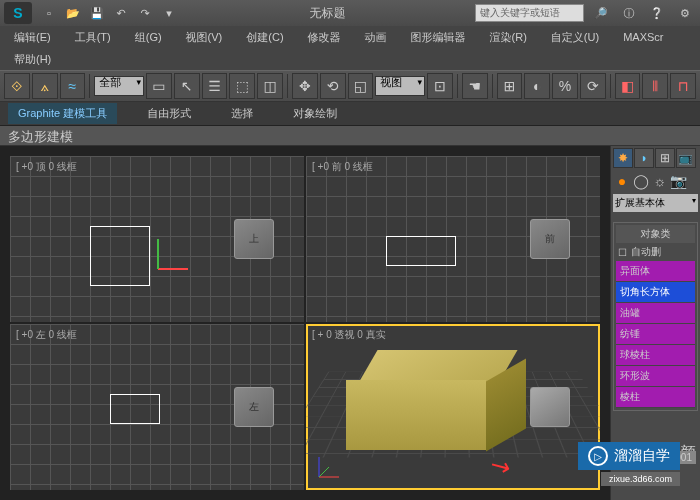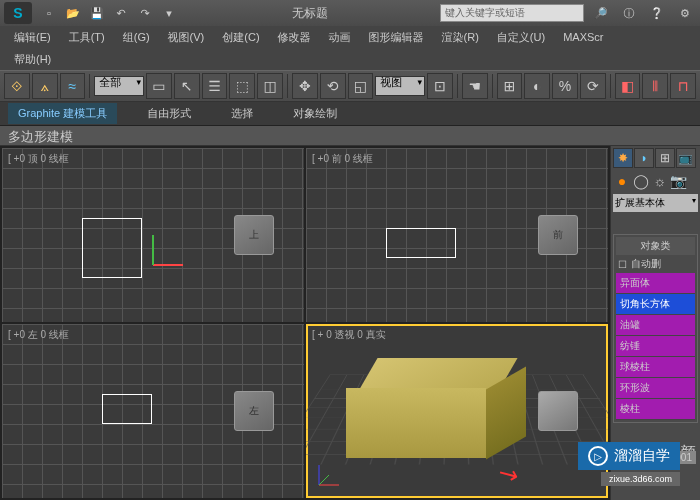--- a/index.html
+++ b/index.html
@@ -2,55 +2,55 @@
 <html><head>
 <meta charset="utf-8">
 <style>
 *{margin:0;padding:0;box-sizing:border-box;font-family:"Microsoft YaHei",sans-serif;user-select:none}
 body{background:#4a4a4a;width:700px;height:500px;overflow:hidden;color:#ccc;font-size:11px}
 .titlebar{height:26px;background:linear-gradient(#5a5a5a,#4a4a4a);display:flex;align-items:center;padding:0 4px;gap:6px}
 .app-icon{width:28px;height:22px;background:#333;border-radius:3px;display:flex;align-items:center;justify-content:center;color:#0ac;font-weight:bold;font-size:14px}
 .qat{display:flex;gap:2px}
 .qat-btn{width:22px;height:20px;display:flex;align-items:center;justify-content:center;cursor:pointer;border-radius:2px}
 .title-text{flex:1;text-align:center;font-size:12px}
-.search-box{width:144px;height:18px;background:#ddd;border:1px solid #888;color:#666;padding:0 4px;font-size:10px;line-height:16px}
-.menubar{height:22px;background:#444;display:flex;align-items:center;padding:0 6px;gap:2px}
+.search-box{width:109px;height:18px;background:#ddd;border:1px solid #888;color:#666;padding:0 4px;font-size:10px;line-height:16px}
+.menubar{height:22px;background:#444;display:flex;align-items:center;padding:0 6px;gap:8px}
 .menu-item{padding:2px 8px;cursor:pointer;font-size:11px}
 .menubar2{height:22px;background:#444;display:flex;align-items:center;padding:0 6px}
 .toolbar{height:32px;background:linear-gradient(#555,#4a4a4a);border-top:1px solid #666;border-bottom:1px solid #333;display:flex;align-items:center;padding:0 4px;gap:2px}
 .tb-btn{width:26px;height:26px;background:#505050;border:1px solid #333;display:flex;align-items:center;justify-content:center;cursor:pointer;font-size:14px}
 .tb-sep{width:1px;height:24px;background:#333;margin:0 2px}
 .tb-dropdown{height:20px;background:#bbb;border:1px solid #333;color:#000;font-size:11px;padding:0 14px 8px 4px;position:relative;display:flex;align-items:center}
 .tb-dropdown::after{content:"▾";position:absolute;right:2px;font-size:9px}
 .ribbon-tabs{height:24px;background:#3a3a3a;display:flex;align-items:center;padding:0 8px;gap:20px;border-bottom:1px solid #222}
 .rtab{padding:3px 10px;cursor:pointer;font-size:11px}
 .rtab.active{background:#2a4a5a;color:#8cf}
 .ribbon-panel{height:20px;background:#555;border-bottom:1px solid #333;padding:2px 8px;font-size:13px}
 .main{display:flex;height:354px}
-.viewports{flex:1;background:#222;display:grid;grid-template-columns:1fr 1fr;grid-template-rows:1fr 1fr;gap:2px;padding:2px}
+.viewports{flex:1;background:#222;display:grid;grid-template-columns:1fr 1fr;grid-template-rows:1fr 1fr;gap:2px;padding:10px}
 .vp{background:#3a3a3a;position:relative;overflow:hidden}
 .vp-label{position:absolute;top:4px;left:6px;font-size:10px;color:#aaa;z-index:2}
 .vp-grid{position:absolute;inset:0;background-image:linear-gradient(#555 1px,transparent 1px),linear-gradient(90deg,#555 1px,transparent 1px);background-size:20px 20px}
 .vp-axes{position:absolute}
 .vp-cube{position:absolute;top:50%;right:30px;transform:translateY(-50%);width:40px;height:40px;background:linear-gradient(145deg,#888,#666);border:1px solid #999;border-radius:3px;display:flex;align-items:center;justify-content:center;font-size:10px;color:#333}
 .vp.active{outline:2px solid #ffcc33;outline-offset:-2px}
 .box3d{position:absolute;left:30px;bottom:40px;width:180px;height:100px}
 .box-top{position:absolute;width:140px;height:40px;background:linear-gradient(145deg,#d4c370,#b8a850);transform:skew(-30deg);left:30px;top:0}
 .box-front{position:absolute;width:140px;height:70px;background:linear-gradient(180deg,#c8b860,#a89840);left:10px;top:30px}
 .box-side{position:absolute;width:40px;height:70px;background:linear-gradient(180deg,#988830,#787020);transform:skew(0,-30deg);left:150px;top:20px}
 .arrow{position:absolute;color:#f33;font-size:24px;right:90px;bottom:10px;transform:rotate(-30deg)}
 .cmd-panel{width:90px;background:#4a4a4a;border-left:1px solid #333;display:flex;flex-direction:column}
 .cmd-tabs{height:24px;display:flex;gap:1px;padding:2px}
 .cmd-tab{width:20px;height:20px;background:#555;border:1px solid #333;display:flex;align-items:center;justify-content:center;font-size:12px}
 .cmd-tab.active{background:#3a5a7a}
 .cmd-icons{height:22px;display:flex;gap:1px;padding:2px}
 .cmd-icon{width:18px;height:18px;display:flex;align-items:center;justify-content:center;font-size:14px}
 .cmd-dd{margin:2px;height:18px;background:#bbb;color:#000;font-size:10px;padding:2px;position:relative}
 .cmd-dd::after{content:"▾";position:absolute;right:2px;font-size:8px}
-.cmd-section{margin:20px 2px;padding:2px;border:1px solid #666}
+.cmd-section{margin:8px 2px;padding:2px;border:1px solid #666}
 .cmd-section-title{text-align:center;font-size:10px;padding:2px;background:#555}
 .cmd-check{display:flex;align-items:center;gap:4px;padding:2px;font-size:10px}
 .cmd-list{display:flex;flex-direction:column}
 .cmd-list-item{padding:3px 4px;font-size:10px;background:#a21caf;border-bottom:1px solid #444;cursor:pointer}
 .cmd-list-item.active{background:#1d4ed8;color:#fff}
 .watermark{position:absolute;bottom:30px;right:20px;background:#1a6aaa;color:#fff;padding:4px 10px;font-size:14px;display:flex;align-items:center;gap:6px;z-index:10}
 .watermark .play{width:20px;height:20px;border:2px solid #fff;border-radius:50%;display:flex;align-items:center;justify-content:center;font-size:10px}
 .wm-sub{position:absolute;bottom:14px;right:20px;background:#666;color:#fff;padding:2px 8px;font-size:9px;z-index:10}
 .name-label{position:absolute;bottom:36px;right:4px;font-size:16px;color:#ccc}
 .box-name{position:absolute;bottom:36px;right:4px;font-size:10px;background:#888;padding:1px 4px}

